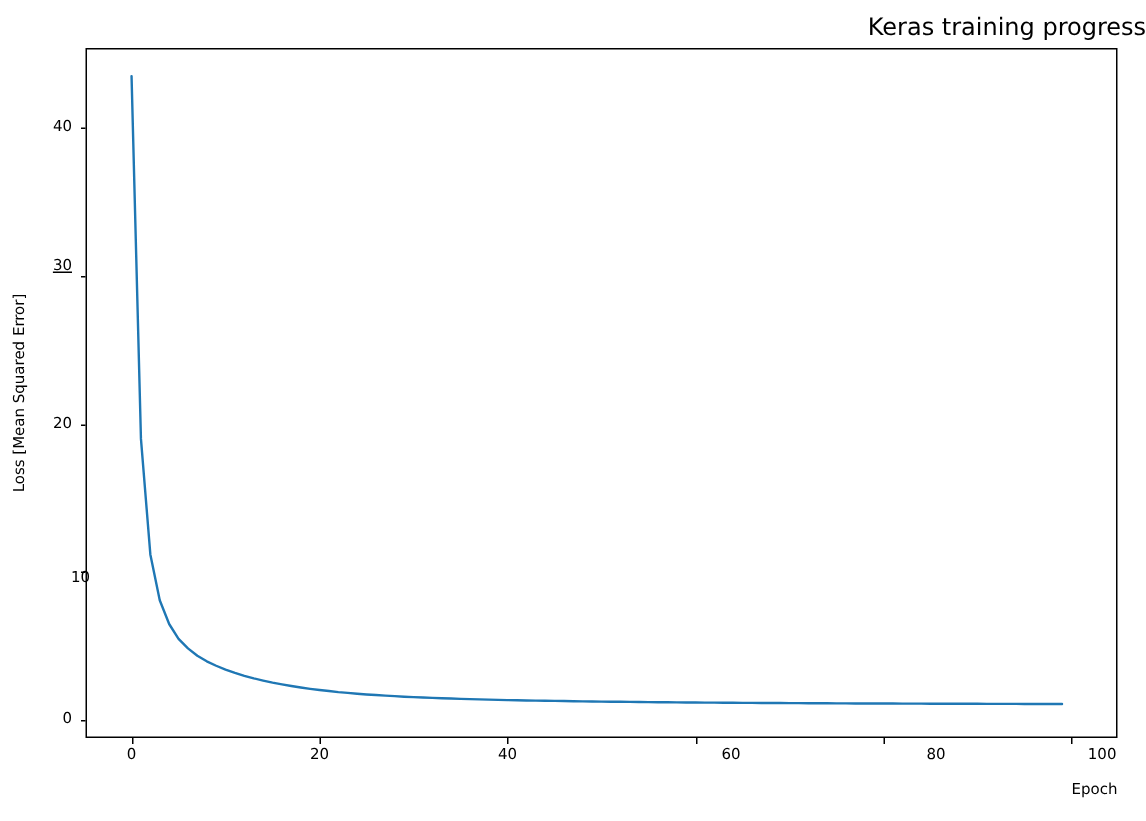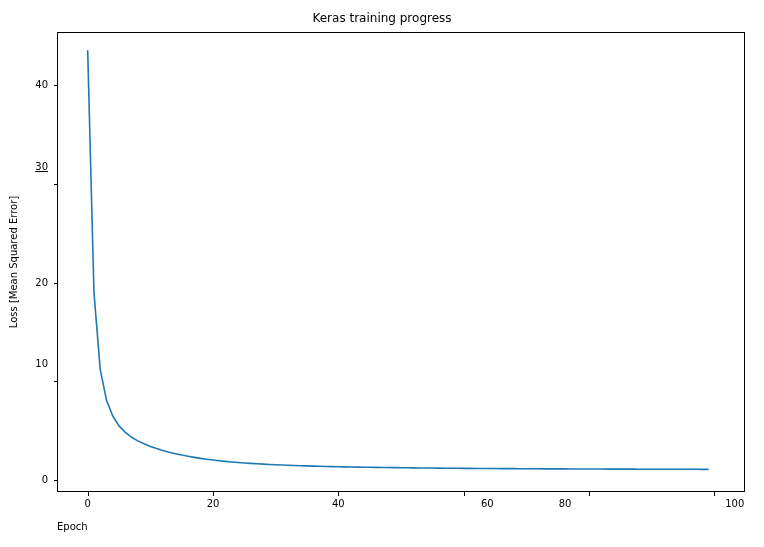--- a/index.html
+++ b/index.html
@@ -1,31 +1,31 @@
 <!DOCTYPE html>
 <html><head>
 <meta charset="utf-8">
 <style>
   html,body{margin:0;padding:0;background:#ffffff;}
   body{width:764px;height:547px;overflow:hidden;
        font-family:"DejaVu Sans","Liberation Sans",sans-serif;}
   #figure{position:relative;width:764px;height:547px;background:#ffffff;}
-  #chart-title{position:absolute;left:0;top:11px;width:764px;text-align:center;
-               font-size:12px;color:#000;line-height:14px;}
+  #chart-title{position:absolute;left:0;top:11px;width:764px;text-align:right;
+               font-size:16px;color:#000;line-height:14px;}
   #axes-frame{position:absolute;left:57px;top:32px;width:688px;height:460px;
               border:1.05px solid #000;box-sizing:border-box;background:#fff;}
   #plot-svg{position:absolute;left:57px;top:32px;width:688px;height:460px;}
   .tick-mark{position:absolute;background:#000;}
   .xtick-mark{width:1px;height:3.5px;top:492px;}
   .ytick-mark{height:1px;width:3.5px;left:53.5px;}
   .xtick-label{position:absolute;top:498px;width:60px;margin-left:-30px;
                text-align:center;font-size:10px;color:#000;line-height:12px;}
   .ytick-label{position:absolute;left:0px;width:48px;margin-top:-6px;
                text-align:right;font-size:10px;color:#000;line-height:12px;}
-  #xlabel{position:absolute;left:57px;top:521px;width:688px;text-align:left;
+  #xlabel{position:absolute;left:57px;top:521px;width:688px;text-align:right;
           font-size:10px;color:#000;line-height:12px;}
   #ylabel{position:absolute;left:0px;top:0px;width:460px;height:14px;
           transform:translate(-216px,255px) rotate(-90deg);
           text-align:center;font-size:10px;color:#000;line-height:14px;}
 </style>
 </head>
 <body>
 
 <div id="figure">
 
@@ -50,27 +50,27 @@
       <div class="tick-mark ytick-mark" style="top: 381.442px;"></div>
       <div class="tick-mark ytick-mark" style="top: 282.73px;"></div>
       <div class="tick-mark ytick-mark" style="top: 184.017px;"></div>
       <div class="tick-mark ytick-mark" style="top: 85.3047px;"></div>
     </div>
   <div id="xtick-labels">
       <div class="xtick-label" style="left: 87.7031px;">0</div>
       <div class="xtick-label" style="left: 213.022px;">20</div>
       <div class="xtick-label" style="left: 338.341px;">40</div>
       <div class="xtick-label" style="left: 463.659px; text-align: right;">60</div>
-      <div class="xtick-label" style="left: 565px;">80</div>
+      <div class="xtick-label" style="left: 624px;">80</div>
       <div class="xtick-label" style="left: 714.297px; text-align: right;">100</div>
     </div>
   <div id="ytick-labels">
       <div class="ytick-label" style="top: 480.155px;">0</div>
-      <div class="ytick-label" style="top: 364px;">10</div>
+      <div class="ytick-label" style="top: 386px; padding-left: 12px;">10</div>
       <div class="ytick-label" style="top: 282.73px;">20</div>
-      <div class="ytick-label" style="top: 167px; text-decoration: underline;">30</div>
+      <div class="ytick-label" style="top: 178px; text-decoration: underline;">30</div>
       <div class="ytick-label" style="top: 85.3047px;">40</div>
     </div>
 
   <div id="xlabel">Epoch</div>
   <div id="ylabel">Loss [Mean Squared Error]</div>
 
 </div>
 
 </body></html>

